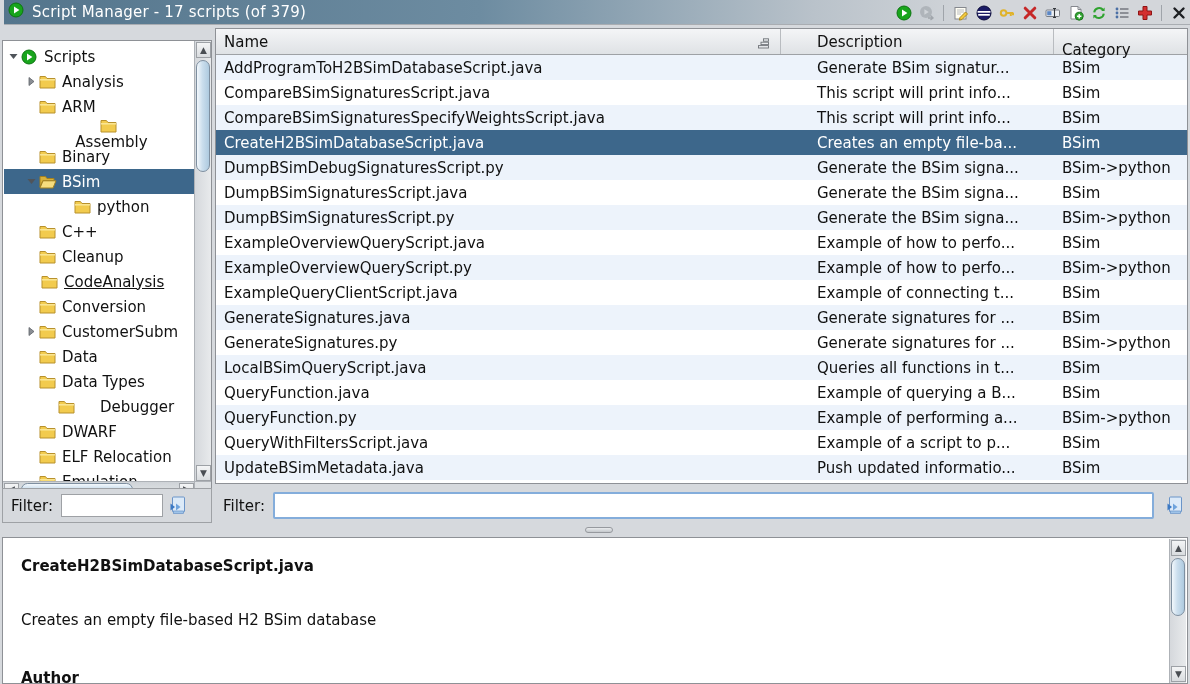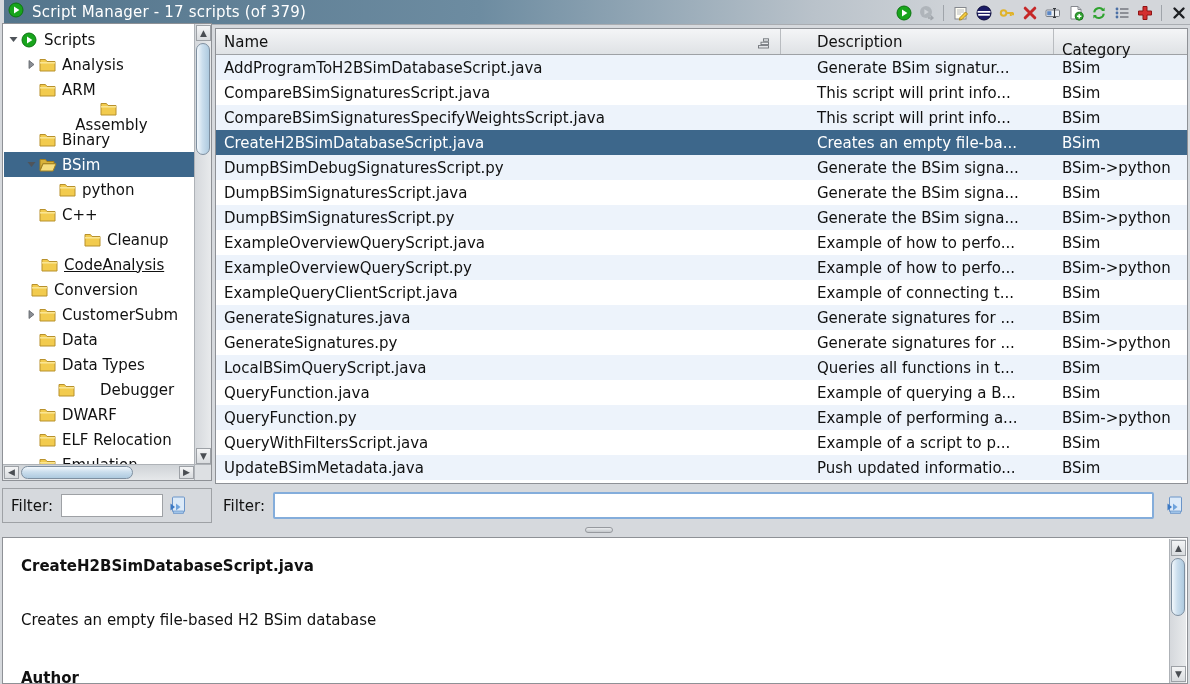--- a/index.html
+++ b/index.html
@@ -22,21 +22,21 @@
   .titlebar .title { color:#fff; margin-left:8px; font-size:15px; letter-spacing:.2px; }
   .toolbar { position:absolute; right:4px; top:0; height:25px; display:flex; align-items:center; }
   .tool { width:23px; height:21px; display:flex; align-items:center; justify-content:center; border-radius:3px; }
   .tool.disabled { opacity:.45; }
   .tsep { width:1px; height:16px; background:#9FA4AA; margin:0 5px; }
 
   
   .panel { position:absolute; background:#fff; border:1px solid #8E9196; }
 
   
-  #tree-panel { left:2px; top:23px; width:210px; height:458px; }
+  #tree-panel { left:2px; top:40px; width:210px; height:458px; }
   #tree-viewport { position:absolute; left:1px; top:0; width:191px; height:440px; overflow:hidden; padding-top:3px; }
   .tree-row { display:flex; align-items:center; height:25px; white-space:nowrap; }
   .tree-row.selected { background:#3D678B; color:#fff; }
   .expander { width:15px; display:flex; align-items:center; justify-content:center; flex:none; }
   .node-icon { width:19px; display:flex; align-items:center; flex:none; }
   .tree-label { margin-left:4px; }
 
   
   .sb-btn {
     background:linear-gradient(180deg,#F4F5F6,#D9DCDF);
@@ -269,61 +269,61 @@
             </svg>
           </span>
           <span class="node-icon">
             <svg width="18" height="14" viewBox="0 0 18 14" xmlns="http://www.w3.org/2000/svg">
               <path d="M1 1.5h5.4L8 3.5h7v2H4L1 12z" fill="#D9B23A" stroke="#A3801F"></path>
               <path d="M4 5.8h13L14 13H1z" fill="#F6DD7E" stroke="#A3801F"></path>
             </svg>
           </span>
           <span class="tree-label">BSim</span>
         </div>
-        <div class="tree-row" style="padding-left: 40px;">
+        <div class="tree-row" style="padding-left: 55px;">
           <span class="expander"></span>
           <span class="node-icon">
             <svg width="17" height="14" viewBox="0 0 17 14" xmlns="http://www.w3.org/2000/svg">
               <path d="M1 1.5h5.4L8 3.5h8v9.5H1z" fill="#F2CB4E" stroke="#B8912C"></path>
               <path d="M1 4.8h15" stroke="#FBE89A" stroke-width="1.4"></path>
             </svg>
           </span>
           <span class="tree-label">python</span>
         </div>
         <div class="tree-row" style="padding-left: 20px;">
           <span class="expander"></span>
           <span class="node-icon">
             <svg width="17" height="14" viewBox="0 0 17 14" xmlns="http://www.w3.org/2000/svg">
               <path d="M1 1.5h5.4L8 3.5h8v9.5H1z" fill="#F2CB4E" stroke="#B8912C"></path>
               <path d="M1 4.8h15" stroke="#FBE89A" stroke-width="1.4"></path>
             </svg>
           </span>
           <span class="tree-label">C++</span>
         </div>
-        <div class="tree-row" style="padding-left: 20px; margin-left: 45px;">
+        <div class="tree-row" style="padding-left: 20px;">
           <span class="expander"></span>
           <span class="node-icon">
             <svg width="17" height="14" viewBox="0 0 17 14" xmlns="http://www.w3.org/2000/svg">
               <path d="M1 1.5h5.4L8 3.5h8v9.5H1z" fill="#F2CB4E" stroke="#B8912C"></path>
               <path d="M1 4.8h15" stroke="#FBE89A" stroke-width="1.4"></path>
             </svg>
           </span>
           <span class="tree-label">Cleanup</span>
         </div>
         <div class="tree-row" style="padding-left: 22px; text-decoration: underline;">
           <span class="expander"></span>
           <span class="node-icon">
             <svg width="17" height="14" viewBox="0 0 17 14" xmlns="http://www.w3.org/2000/svg">
               <path d="M1 1.5h5.4L8 3.5h8v9.5H1z" fill="#F2CB4E" stroke="#B8912C"></path>
               <path d="M1 4.8h15" stroke="#FBE89A" stroke-width="1.4"></path>
             </svg>
           </span>
           <span class="tree-label">CodeAnalysis</span>
         </div>
-        <div class="tree-row" style="padding-left: 12px;">
+        <div class="tree-row" style="padding-left: 20px;">
           <span class="expander"></span>
           <span class="node-icon">
             <svg width="17" height="14" viewBox="0 0 17 14" xmlns="http://www.w3.org/2000/svg">
               <path d="M1 1.5h5.4L8 3.5h8v9.5H1z" fill="#F2CB4E" stroke="#B8912C"></path>
               <path d="M1 4.8h15" stroke="#FBE89A" stroke-width="1.4"></path>
             </svg>
           </span>
           <span class="tree-label">Conversion</span>
         </div>
         <div class="tree-row" style="padding-left: 20px;">

